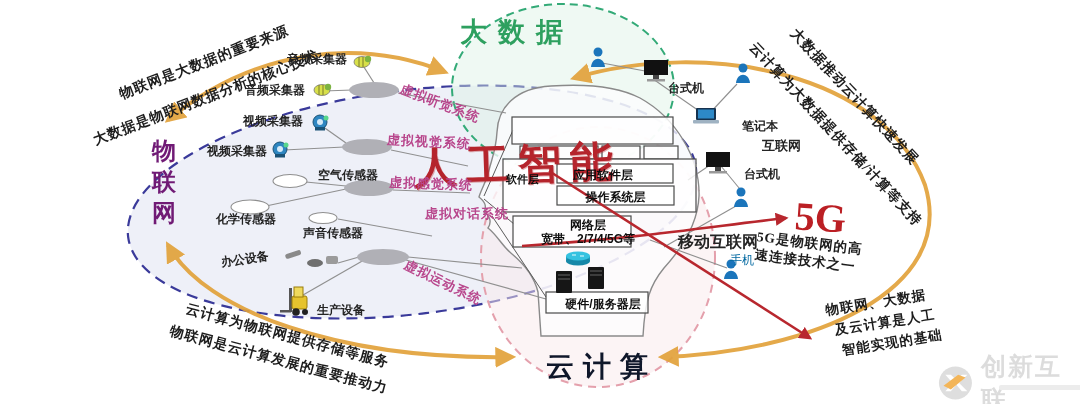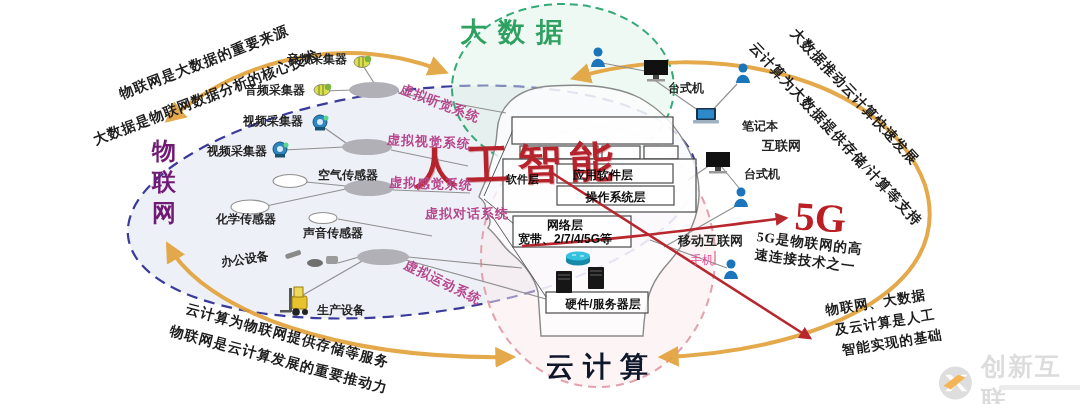--- a/index.html
+++ b/index.html
@@ -246,32 +246,32 @@
 
   <div class="lbl vs" style="left:404px;top:80px;transform:rotate(21deg);transform-origin:left top;">虚拟听觉系统</div>
   <div class="lbl vs" style="left:387px;top:133px;transform:rotate(3deg);">虚拟视觉系统</div>
   <div class="lbl vs" style="left:389px;top:175px;transform:rotate(2deg);">虚拟感觉系统</div>
   <div class="lbl vs" style="left:381px;top:205px;margin-left:44px;">虚拟对话系统</div>
   <div class="lbl vs" style="left:409px;top:256px;transform:rotate(26deg);transform-origin:left top;">虚拟运动系统</div>
 
   <div class="lbl layer" style="left:506px;top:172px;font-size:11px;">软件层</div>
   <div class="lbl layer" style="left:557px;top:167px;width:92px;">应用软件层</div>
   <div class="lbl layer" style="left:557px;top:189px;width:117px;">操作系统层</div>
-  <div class="lbl layer net-label" style="left:496px;top:218px;width:138px;">
+  <div class="lbl layer net-label" style="left:519px;top:218px;width:138px;">
     <div>网络层</div>
     <div>宽带、2/7/4/5G等</div>
   </div>
   <div class="lbl layer" style="left:546px;top:296px;width:114px;">硬件/服务器层</div>
 
   <div class="lbl dev" style="left:668px;top:80px;">台式机</div>
   <div class="lbl dev" style="left:742px;top:118px;">笔记本</div>
   <div class="lbl dev" style="left:744px;top:166px;">台式机</div>
   <div class="lbl dev" style="left:762px;top:137px;font-size:13px;">互联网</div>
-  <div class="lbl dev" style="left:662px;top:232px;font-size:13px;padding-left:16px;">移动互联网</div>
-  <div class="lbl dev" style="left:690px;top:252px;color:#ec4899;font-weight:normal;">手机</div>
+  <div class="lbl dev" style="left:662px;top:232px;font-size:16px;padding-left:16px;">移动互联网</div>
+  <div class="lbl dev" style="left:730px;top:252px;color:#0369a1;font-weight:normal;">手机</div>
 
   <div class="watermark">
     <svg width="38" height="38" viewBox="0 0 38 38">
       <circle cx="19" cy="19" r="18" fill="#d9d9d9"></circle>
       <path d="M8,10 L16,19 L8,28 L14,28 L20,21 L26,28 L32,28 L23,19 L32,10 L26,10 L20,16 L14,10 Z" fill="#ffffff"></path>
       <path d="M6,22 L22,10 L30,13 L14,26 Z" fill="#f2a93b"></path>
     </svg>
     <span class="wm-text">创新互联</span>
   </div>
   <div class="wm-sub"></div>

